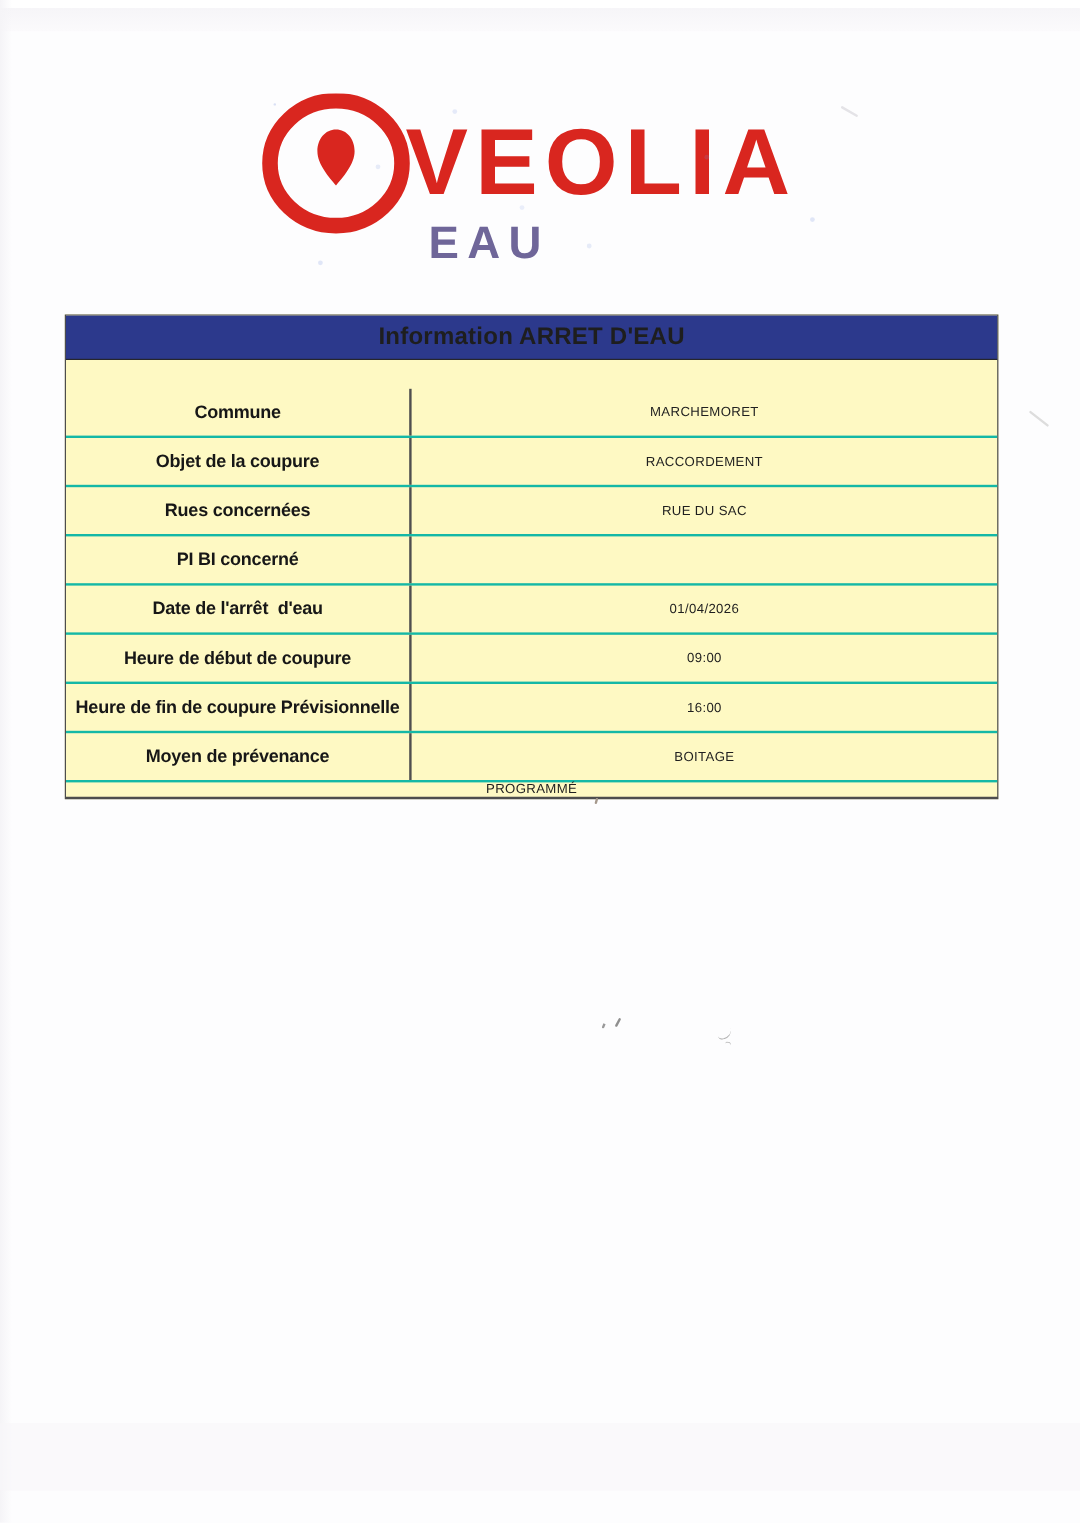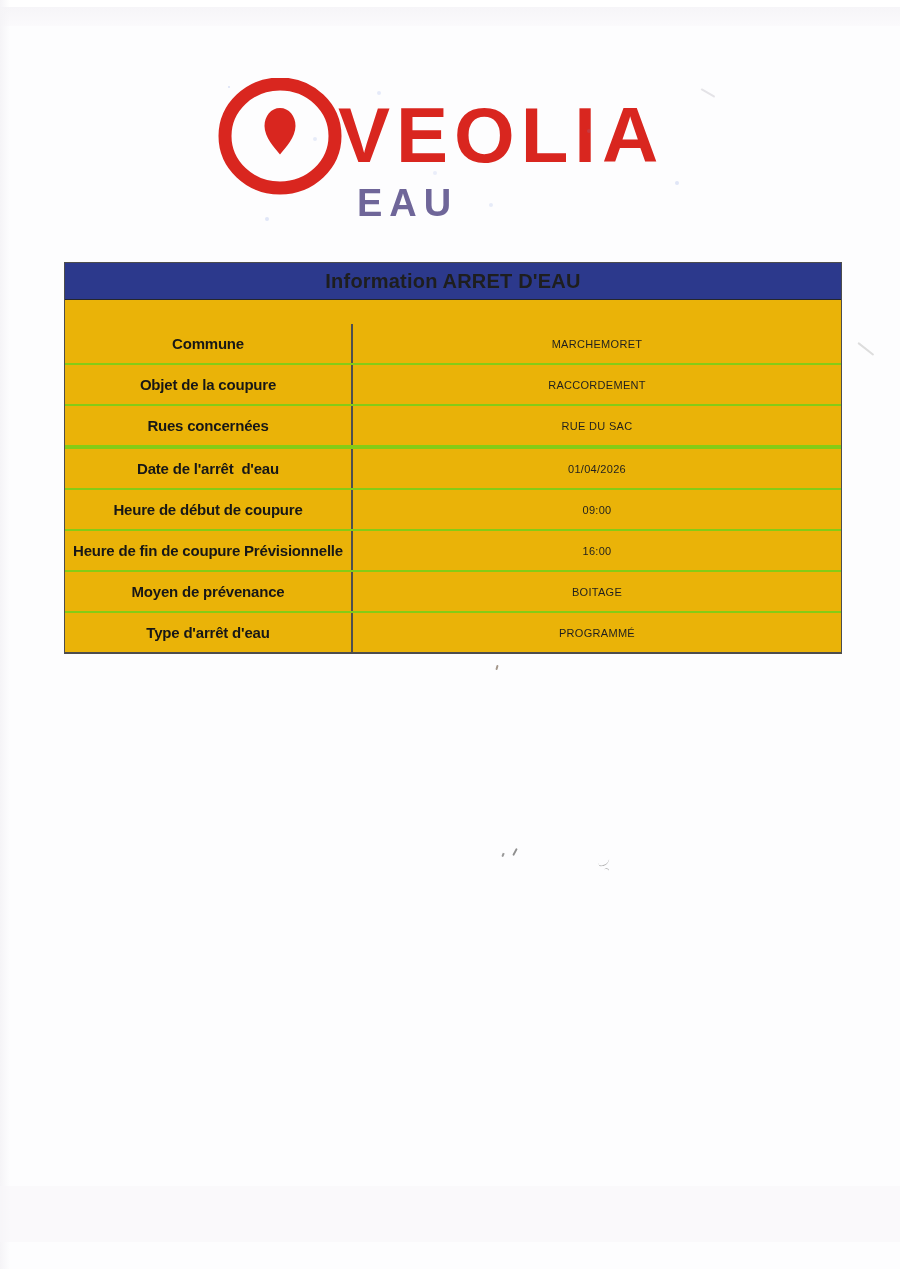--- a/index.html
+++ b/index.html
@@ -36,30 +36,30 @@
     box-shadow:38px 132px 0 1px rgba(110,140,220,.20),
                150px 6px 0 1px rgba(120,150,225,.18),
                262px 118px 0 1px rgba(110,140,220,.16),
                360px 44px 0 1px rgba(120,150,225,.17),
                448px 96px 0 1px rgba(110,140,220,.20),
                206px 86px 0 1px rgba(120,150,225,.14),
                86px 52px 0 1px rgba(110,140,220,.16);}
 
   
   .ttable{
-    position:absolute;left:64px;top:262px;width:778px;
+    position:absolute;left:54px;top:262px;width:778px;
     border:1.5px solid #4d4d4d;border-bottom-width:2px;
-    background:#eab308;box-sizing:border-box;
+    background:#fef9c3;box-sizing:border-box;
   }
   .thead{
     height:36px;display:flex;align-items:center;justify-content:center;
     font-size:20px;font-weight:bold;letter-spacing:.2px;
     border-bottom:1px solid #26262b;
   }
-  .trow{display:flex;border-top:2px solid #84cc16;}
+  .trow{display:flex;border-top:2px solid #14b8a6;}
   .thead + .trow{border-top:none;margin-top:24px;}
   .tlabel{
     width:288px;min-height:39px;box-sizing:border-box;
     border-right:2px solid #4f4f4f;
     display:flex;flex-direction:column;align-items:center;justify-content:center;
     text-align:center;font-weight:bold;font-size:15px;letter-spacing:-.2px;
     white-space:pre-wrap;padding:2px 4px;color:#171717;
   }
   .tvalue{
     flex:1;display:flex;align-items:center;justify-content:center;
@@ -116,20 +116,21 @@
       <div class="tlabel">Objet de la coupure</div>
       <div class="tvalue">RACCORDEMENT</div>
     </div>
 
     <div class="trow">
       <div class="tlabel">Rues concernées</div>
       <div class="tvalue">RUE DU SAC</div>
     </div>
 
     <div class="trow">
+      <div class="tlabel">PI BI concerné</div>
       <div class="tvalue"></div>
     </div>
 
 
     <div class="trow">
       <div class="tlabel">Date de l'arrêt  d'eau</div>
       <div class="tvalue">01/04/2026</div>
     </div>
 
     <div class="trow">
@@ -141,21 +142,20 @@
       <div class="tlabel">Heure de fin de coupure Prévisionnelle</div>
       <div class="tvalue">16:00</div>
     </div>
 
     <div class="trow">
       <div class="tlabel">Moyen de prévenance</div>
       <div class="tvalue">BOITAGE</div>
     </div>
 
     <div class="trow">
-      <div class="tlabel">Type d'arrêt d'eau</div>
       <div class="tvalue">PROGRAMMÉ</div>
     </div>
   </div>
 
   <div class="speck sp-boitage"></div>
   <div class="speck sp-comma"></div>
   <div class="speck sp-tick"></div>
   <div class="speck sp-squiggle"></div>
   <div class="speck sp-squiggle2"></div>
   <div class="speck sp-crease1"></div>

